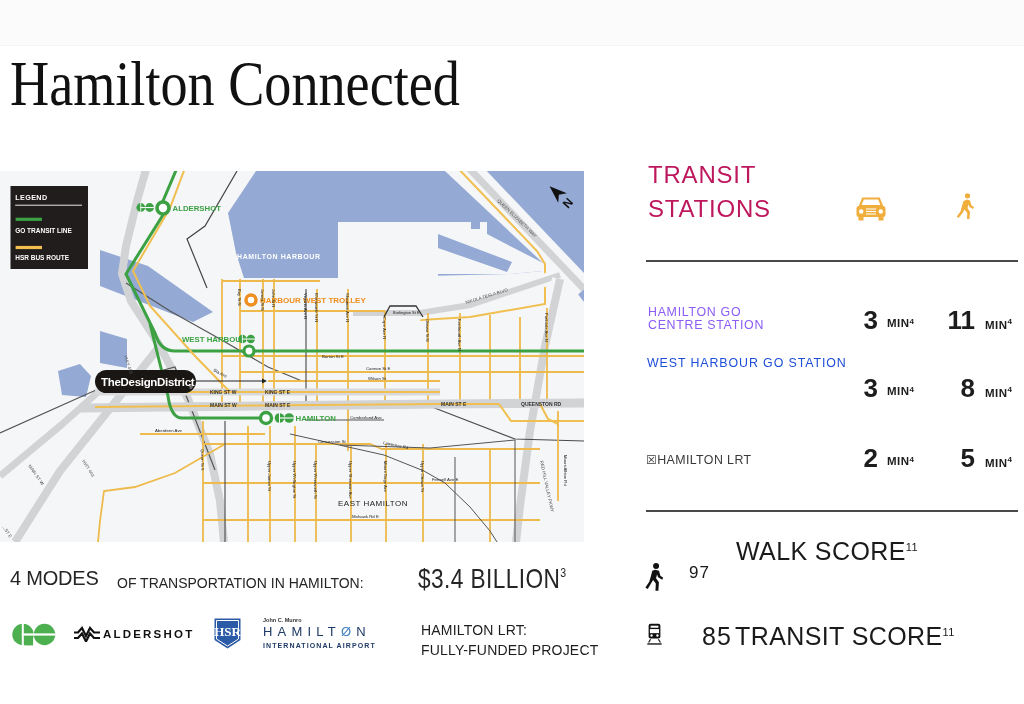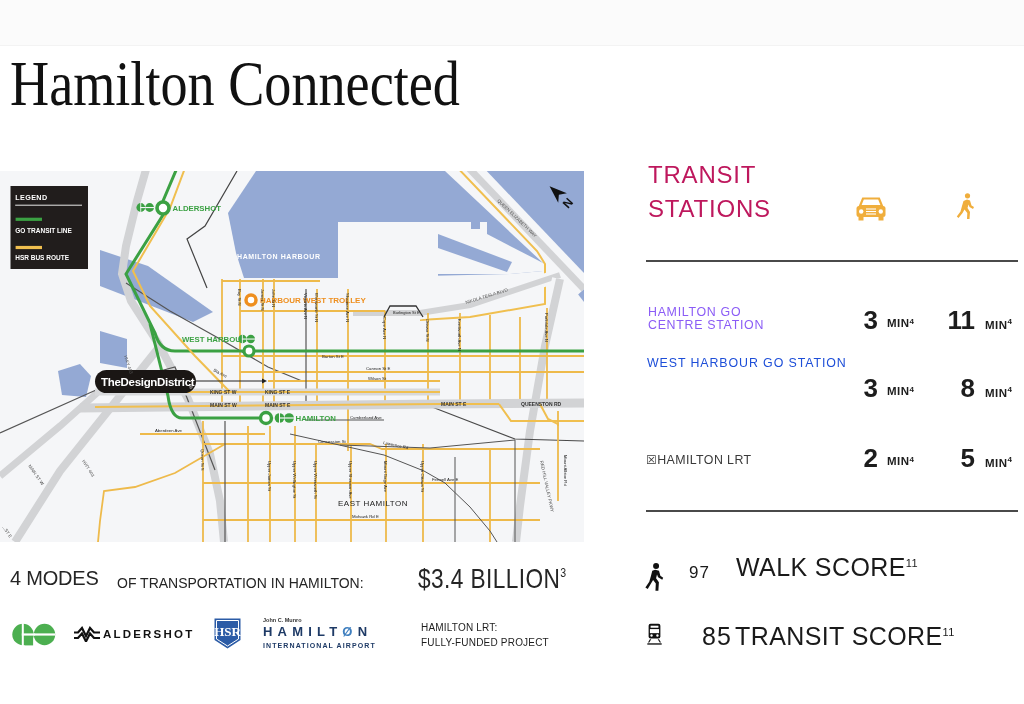--- a/index.html
+++ b/index.html
@@ -313,21 +313,21 @@
 
 <div class="abs" style="left:645px;top:563px;">
 <svg width="20" height="29" viewBox="0 0 22 32" preserveAspectRatio="none">
   <circle cx="12.2" cy="3.4" r="3.3" fill="#111"></circle>
   <path d="M11.2,7.4 L15.4,8.6 L16.9,14.2 L20,16.2 L19,18.6 L14.4,15.8 L13.2,12.8 L12.2,16.8 L15.3,21.2 L14.7,30.5 L11.5,30.5 L11.9,22.6 L8.9,18.8 L6.6,22.6 L3,28.6 L0.4,26.9 L4.7,20.6 L6.6,14 L8,8.6 Z" fill="#111"></path>
 </svg>
 </div>
 
 <div class="abs" style="left:689px;top:563px;font-size:17px;color:#1a1a1a;letter-spacing:1px;">97</div>
 
-<div class="abs" style="left:736px;top:553px;font-size:25px;color:#1a1a1a;letter-spacing:0.4px;text-align:center;">WALK SCORE<span style="font-size:11px;vertical-align:9px;">11</span></div>
+<div class="abs" style="left:736px;top:537px;font-size:25px;color:#1a1a1a;letter-spacing:0.4px;text-align:center;">WALK SCORE<span style="font-size:11px;vertical-align:9px;">11</span></div>
 
 <div class="abs" style="left:646px;top:623px;">
 <svg width="17" height="23" viewBox="0 0 26 34" preserveAspectRatio="none">
   <rect x="4" y="1" width="18" height="22" rx="3" fill="#111"></rect>
   <rect x="7" y="4" width="12" height="3" fill="#fff"></rect>
   <rect x="6" y="9" width="14" height="6" fill="#fff"></rect>
   <circle cx="8.5" cy="18.5" r="1.8" fill="#fff"></circle>
   <circle cx="17.5" cy="18.5" r="1.8" fill="#fff"></circle>
   <path d="M6,24 L3,29 L5,29 L8,24 Z" fill="#111"></path>
   <path d="M20,24 L23,29 L21,29 L18,24 Z" fill="#111"></path>
@@ -338,21 +338,21 @@
 <div class="abs" style="left:690px;top:622px;font-size:25px;color:#1a1a1a;letter-spacing:1px;margin-left:12px;">85</div>
 
 <div class="abs" style="left:735px;top:622px;font-size:25px;color:#1a1a1a;letter-spacing:0.4px;">TRANSIT SCORE<span style="font-size:11px;vertical-align:9px;">11</span></div>
 
 <div class="abs" style="left:10px;top:567px;font-size:20px;color:#252525;letter-spacing:-0.2px;">4 MODES</div>
 
 <div class="abs" style="left:117px;top:575px;font-size:14px;color:#252525;letter-spacing:0px;">OF TRANSPORTATION IN HAMILTON:</div>
 
 <div class="abs" style="left:418px;top:563px;font-size:28px;color:#252525;letter-spacing:0.5px;transform:scaleX(0.81);transform-origin:0 0;white-space:nowrap;">$3.4 BILLION<span style="font-size:13px;vertical-align:11px;">3</span></div>
 
-<div class="abs" style="left:421px;top:620px;font-size:10px;line-height:15px;color:#1d1d1d;letter-spacing:0.2px;">HAMILTON LRT:<br>FULLY-FUNDED PROJECT</div>
+<div class="abs" style="left:421px;top:620px;font-size:14px;line-height:20px;color:#1d1d1d;letter-spacing:0.2px;">HAMILTON LRT:<br>FULLY-FUNDED PROJECT</div>
 
 <div class="abs" style="left:12px;top:623px;">
 <svg width="44" height="23" viewBox="0 0 44 23">
   <circle cx="11" cy="11.5" r="10.7" fill="#4caf50"></circle>
   <circle cx="32.5" cy="11.5" r="10.7" fill="#4caf50"></circle>
   <rect x="9.8" y="0" width="2" height="23" fill="#fff"></rect>
   <rect x="9.8" y="10.4" width="13" height="2.2" fill="#fff"></rect>
   <rect x="12.6" y="13.4" width="8.5" height="9" fill="#4caf50"></rect>
   <rect x="21.8" y="10.4" width="21.4" height="2.2" fill="#fff"></rect>
 </svg>
@@ -370,15 +370,15 @@
 <div class="abs" style="left:214px;top:618px;">
 <svg width="27" height="31" viewBox="0 0 27 31">
   <path d="M0.5,0.5 L26.5,0.5 L26.5,22 L13.5,30.5 L0.5,22 Z" fill="#2b5ba6"></path>
   <path d="M2.5,2.5 L24.5,2.5 L24.5,21 L13.5,28 L2.5,21 Z" fill="none" stroke="#fff" stroke-width="1"></path>
   <text x="13.5" y="17.5" font-size="13" font-weight="bold" fill="#fff" text-anchor="middle" font-family="Liberation Serif,serif">HSR</text>
 </svg>
 </div>
 
 <div class="abs" style="left:263px;top:617px;width:110px;">
   <div style="font-size:5.5px;font-weight:bold;color:#333;">John C. Munro</div>
-  <div style="font-size:13px;color:#1e3a66;letter-spacing:5.2px;margin-top:1px;font-weight:bold;">HAMILT<span style="color:#3f7fbf;">Ø</span>N</div>
+  <div style="font-size:13px;color:#1e3a66;letter-spacing:5.2px;margin-top:1px;">HAMILT<span style="color:#3f7fbf;">Ø</span>N</div>
   <div style="font-size:7px;font-weight:bold;color:#1e3a66;letter-spacing:1.1px;margin-top:2.5px;white-space:nowrap;">INTERNATIONAL AIRPORT</div>
 </div>
 
 </body></html>

